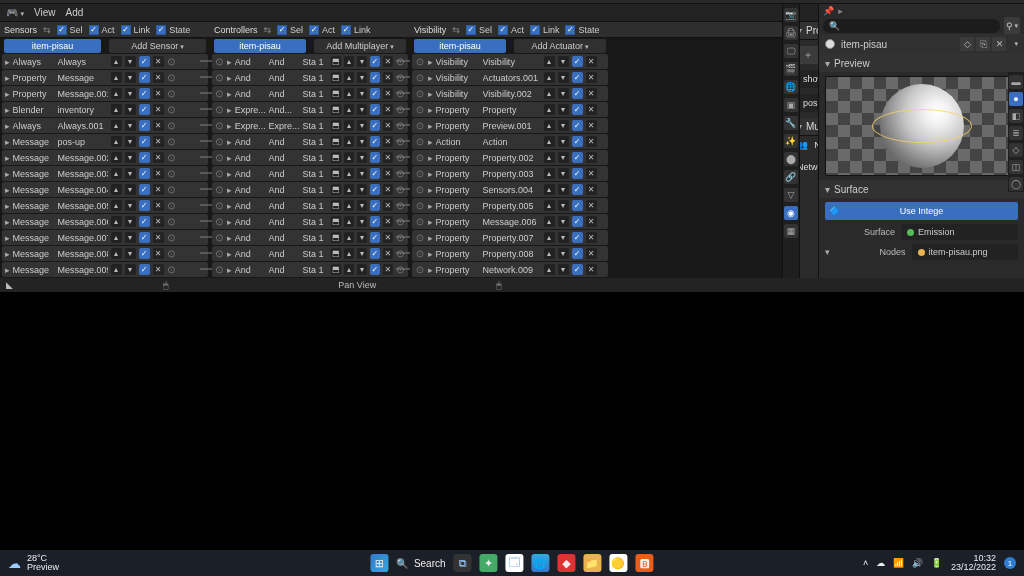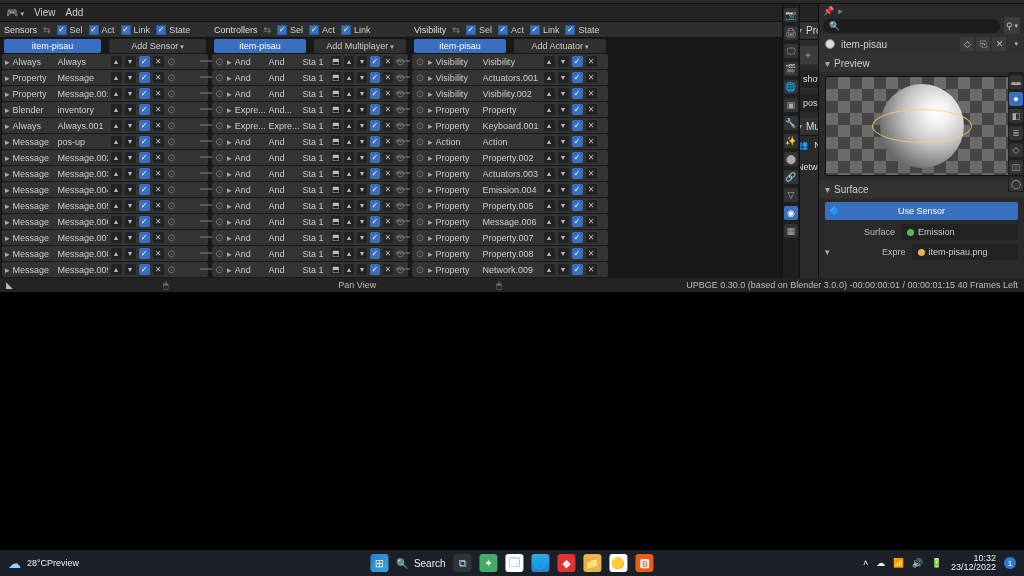--- a/index.html
+++ b/index.html
@@ -90,21 +90,21 @@
   .dotg{width:7px;height:7px;border-radius:50%;background:#5b5;}
   .doto{width:7px;height:7px;border-radius:50%;background:#e9b34d;}
   .statusbar{ position:absolute; left:0; right:0; top:278px; height:14px; background:#232323; display:flex; align-items:center; font-size:9px; color:#bbb; padding:0 6px;}
   .statusbar .panview{ margin-left:170px;}
   .statusbar .right{ margin-left:auto; }
   .desktop{ position:absolute; left:0; right:0; top:292px; bottom:24px; background:#000;}
   
   .taskbar{ position:absolute; left:0; right:0; bottom:0; height:26px; background:#1b1f27; display:flex; align-items:center; color:#eee;}
   .weather{ display:flex; align-items:center; gap:6px; padding:0 8px; font-size:9px;}
   .weather .cloud{ font-size:13px; color:#9cf;}
-  .weather .t{ display:flex; flex-direction:row; line-height:1;}
+  .weather .t{ display:flex; flex-direction:column; line-height:1;}
   .centerapps{ position:absolute; left:50%; transform:translateX(-50%); display:flex; align-items:center; gap:8px;}
   .ticon{ width:18px; height:18px; border-radius:3px; display:flex; align-items:center; justify-content:center; font-size:11px;}
   .search{ display:flex; align-items:center; gap:5px; color:#eee; font-size:10px;}
   .tray{ margin-left:auto; display:flex; align-items:center; gap:8px; padding-right:8px; font-size:9px;}
   .tray .clock{ display:flex; flex-direction:column; align-items:flex-end; line-height:1;}
   .tbadge{ width:12px; height:12px; background:#2d7dd2; border-radius:50%; display:flex; align-items:center; justify-content:center; font-size:8px; color:#fff;}
   .dropcar{ font-size:7px; color:#bbb; margin-left:2px;}
   svg.lnk{ position:absolute; top:0; left:0; pointer-events:none;}
 </style>
 </head>
@@ -559,21 +559,21 @@
             <span class="name">Property</span>
             <span class="iconbtn">▴</span>
             <span class="iconbtn">▾</span>
             <span class="iconbtn blue">✓</span>
             <span class="iconbtn x">✕</span>
           </div>
           <div class="brick act">
             <span class="linkdot">⊙</span>
             <span class="tri">▸</span>
             <span class="type">Property</span>
-            <span class="name">Keyboard.001</span>
+            <span class="name">Preview.001</span>
             <span class="iconbtn">▴</span>
             <span class="iconbtn">▾</span>
             <span class="iconbtn blue">✓</span>
             <span class="iconbtn x">✕</span>
           </div>
           <div class="brick act">
             <span class="linkdot">⊙</span>
             <span class="tri">▸</span>
             <span class="type">Action</span>
             <span class="name">Action</span>
@@ -589,31 +589,31 @@
             <span class="name">Property.002</span>
             <span class="iconbtn">▴</span>
             <span class="iconbtn">▾</span>
             <span class="iconbtn blue">✓</span>
             <span class="iconbtn x">✕</span>
           </div>
           <div class="brick act">
             <span class="linkdot">⊙</span>
             <span class="tri">▸</span>
             <span class="type">Property</span>
-            <span class="name">Actuators.003</span>
-            <span class="iconbtn">▴</span>
-            <span class="iconbtn">▾</span>
-            <span class="iconbtn blue">✓</span>
-            <span class="iconbtn x">✕</span>
-          </div>
-          <div class="brick act">
-            <span class="linkdot">⊙</span>
-            <span class="tri">▸</span>
-            <span class="type">Property</span>
-            <span class="name">Emission.004</span>
+            <span class="name">Property.003</span>
+            <span class="iconbtn">▴</span>
+            <span class="iconbtn">▾</span>
+            <span class="iconbtn blue">✓</span>
+            <span class="iconbtn x">✕</span>
+          </div>
+          <div class="brick act">
+            <span class="linkdot">⊙</span>
+            <span class="tri">▸</span>
+            <span class="type">Property</span>
+            <span class="name">Sensors.004</span>
             <span class="iconbtn">▴</span>
             <span class="iconbtn">▾</span>
             <span class="iconbtn blue">✓</span>
             <span class="iconbtn x">✕</span>
           </div>
           <div class="brick act">
             <span class="linkdot">⊙</span>
             <span class="tri">▸</span>
             <span class="type">Property</span>
             <span class="name">Property.005</span>
@@ -797,45 +797,44 @@
     <div class="ricon">◇</div>
     <div class="ricon">◫</div>
     <div class="ricon">◯</div>
   </div>
   <div class="subhead">
       <span class="chev">▾</span>
       <span>Surface</span>
       <span style="margin-left:auto;color:#777">⋯</span>
     </div>
   <div class="subbody">
-    <div class="bluebtn"><span class="icon">🔷</span><span>Use Sensor</span></div>
+    <div class="bluebtn"><span class="icon">🔷</span><span>Use Intege</span></div>
     <div class="kv">
         <span class="k">Surface</span>
         <div class="v">
           <span class="dotg"></span>
           <span>Emission</span>
         </div>
       </div>
     <div class="kv">
         <span style="color:#aaa">▾</span>
-        <span class="k">Expre</span>
+        <span class="k">Nodes</span>
         <div class="v">
           <span class="doto"></span>
           <span>item-pisau.png</span>
         </div>
       </div>
   </div>
 </div>
 
 <div class="statusbar">
   <span>◣</span>
   <span style="margin-left:150px">🖱</span>
   <span class="panview">Pan View</span>
   <span style="margin-left:120px">🖱</span>
-  <span class="right">UPBGE 0.30.0 (based on Blender 3.0.0)  -00:00:00:01 / 00:00:01:15  40 Frames Left</span>
 </div>
 
 <div class="desktop"></div>
 
 <div class="taskbar">
   <div class="weather">
     <span class="cloud">☁</span>
     <div class="t">
         <span>28°C</span>
         <span>Preview</span>

